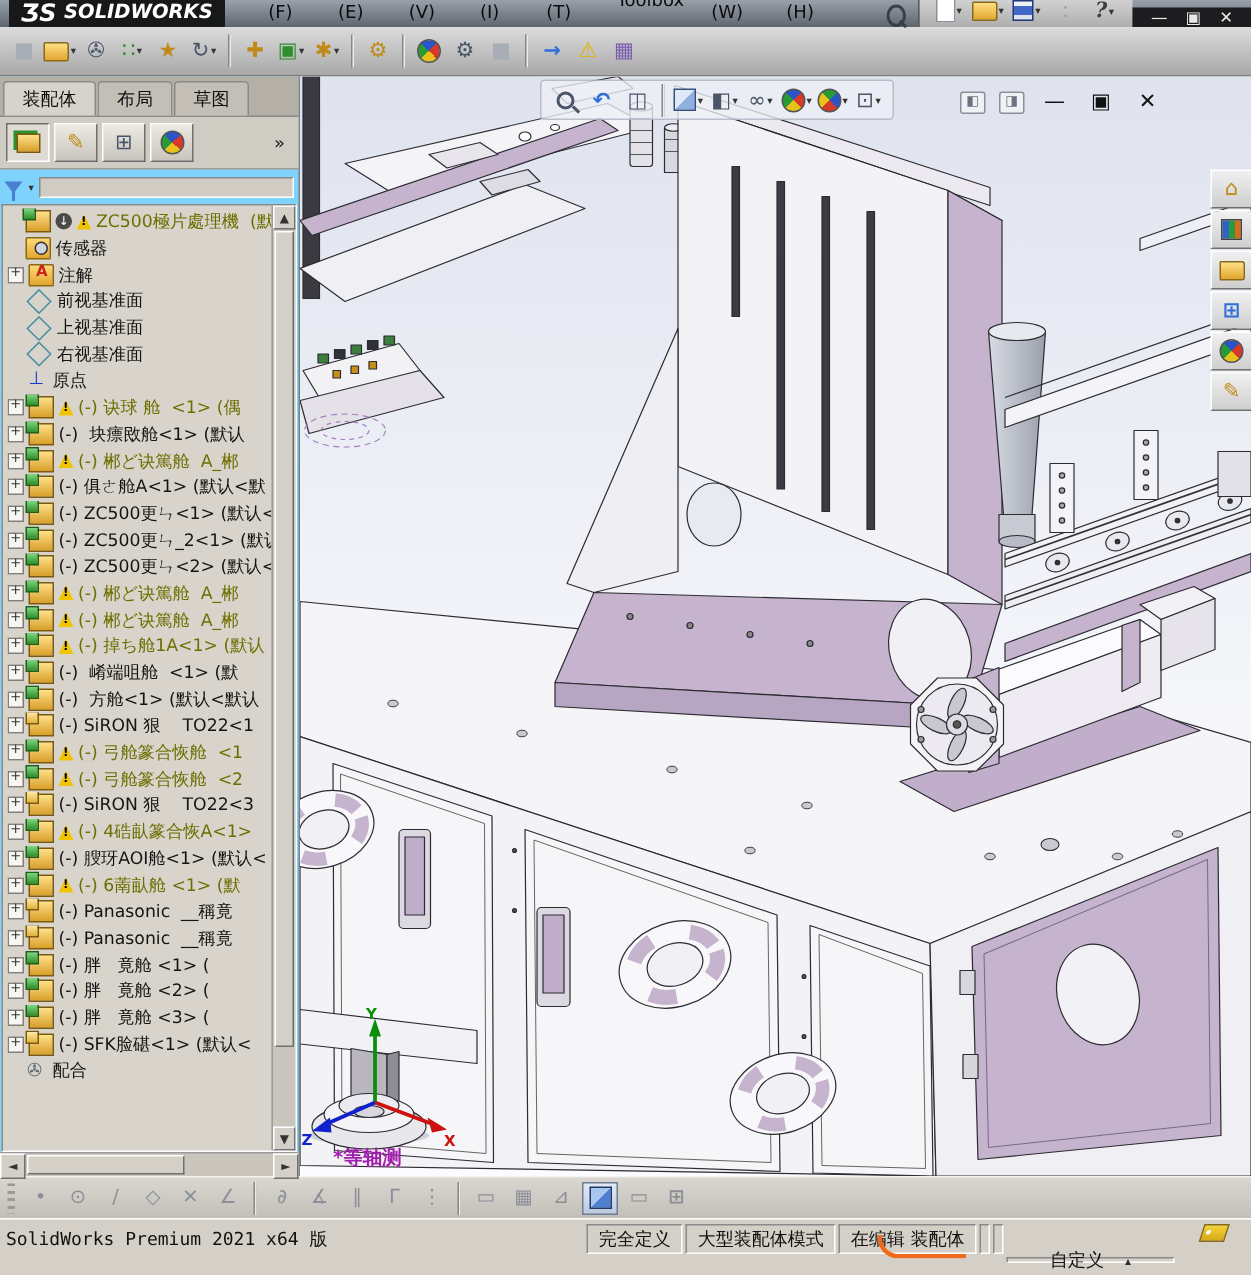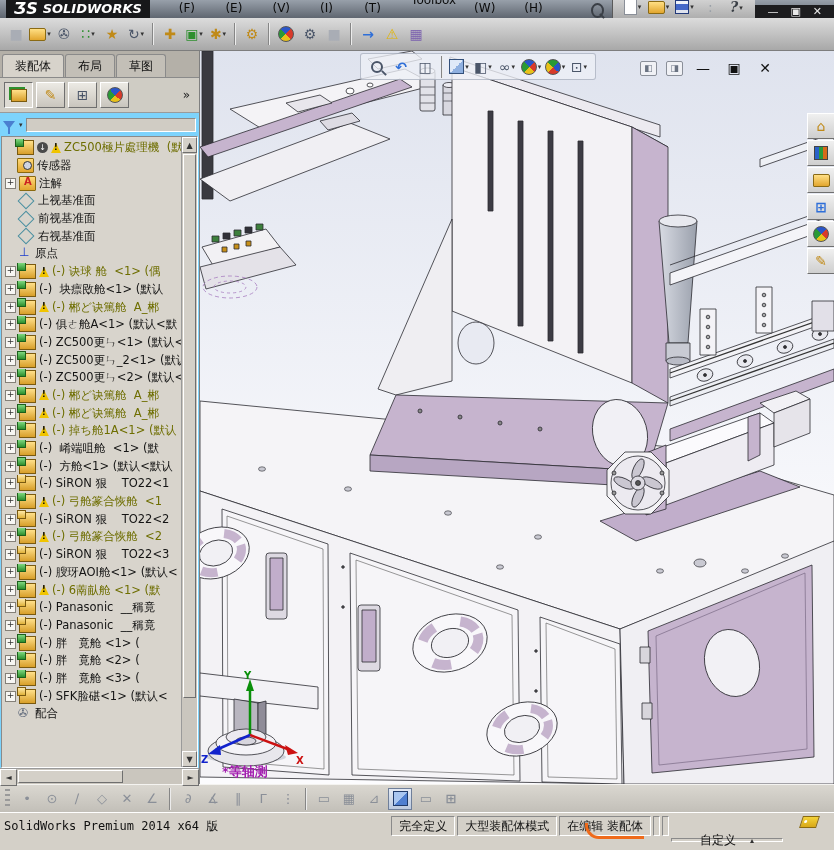--- a/index.html
+++ b/index.html
@@ -307,26 +307,26 @@
             <span class="lbl">传感器</span>
           </div>
           <div class="row">
             <span class="exp"></span>
             <span class="ti ti-annot"></span>
             <span class="lbl">注解</span>
           </div>
           <div class="row">
             <span class="noexp"></span>
             <span class="ti ti-plane"></span>
-            <span class="lbl">上视基准面</span>
+            <span class="lbl">前视基准面</span>
           </div>
           <div class="row">
             <span class="noexp"></span>
             <span class="ti ti-plane"></span>
-            <span class="lbl">前视基准面</span>
+            <span class="lbl">上视基准面</span>
           </div>
           <div class="row">
             <span class="noexp"></span>
             <span class="ti ti-plane"></span>
             <span class="lbl">右视基准面</span>
           </div>
           <div class="row">
             <span class="noexp"></span>
             <span class="ti ti-origin"></span>
             <span class="lbl">原点</span>
@@ -400,35 +400,36 @@
             <span class="exp"></span>
             <span class="ti ti-part"></span>
             <span class="lbl">(-) SiRON 狠    TO22&lt;1</span>
           </div>
           <div class="row olive">
             <span class="exp"></span>
             <span class="ti ti-asm"></span>
             <span class="warn"></span>
             <span class="lbl">(-) 弓舱篆合恢舱  &lt;1</span>
           </div>
-          <div class="row">
-            <span class="exp"></span>
-            <span class="ti ti-part"></span>
-            <span class="lbl">(-) SiRON 狠    TO22&lt;2</span>
-          </div>
           <div class="row olive">
             <span class="exp"></span>
             <span class="ti ti-asm"></span>
             <span class="warn"></span>
             <span class="lbl">(-) 弓舱篆合恢舱  &lt;2</span>
           </div>
           <div class="row">
             <span class="exp"></span>
             <span class="ti ti-part"></span>
             <span class="lbl">(-) SiRON 狠    TO22&lt;3</span>
+          </div>
+          <div class="row olive">
+            <span class="exp"></span>
+            <span class="ti ti-asm"></span>
+            <span class="warn"></span>
+            <span class="lbl">(-) 4硞畒篆合恢A&lt;1&gt;</span>
           </div>
           <div class="row">
             <span class="exp"></span>
             <span class="ti ti-asm"></span>
             <span class="lbl">(-) 膄玡AOI舱&lt;1&gt; (默认&lt;</span>
           </div>
           <div class="row olive">
             <span class="exp"></span>
             <span class="ti ti-asm"></span>
             <span class="warn"></span>
@@ -811,21 +812,21 @@
       <span class="bbi k-blue">
         <span class="g">▭</span>
       </span>
       <span class="bbi k-blue">
         <span class="g">⊞</span>
       </span>
     </div>
 </div>
 
 <div class="statusbar">
-  <span class="sb-app">SolidWorks Premium 2014 x64 版</span>
+  <span class="sb-app">SolidWorks Premium 2021 x64 版</span>
   <div class="sb-cells" id="sbcells">
       <div class="sb-cell">
         <span>完全定义</span>
       </div>
       <div class="sb-cell">
         <span>大型装配体模式</span>
       </div>
       <div class="sb-cell">
         <span>在编辑 装配体</span>
       </div>

